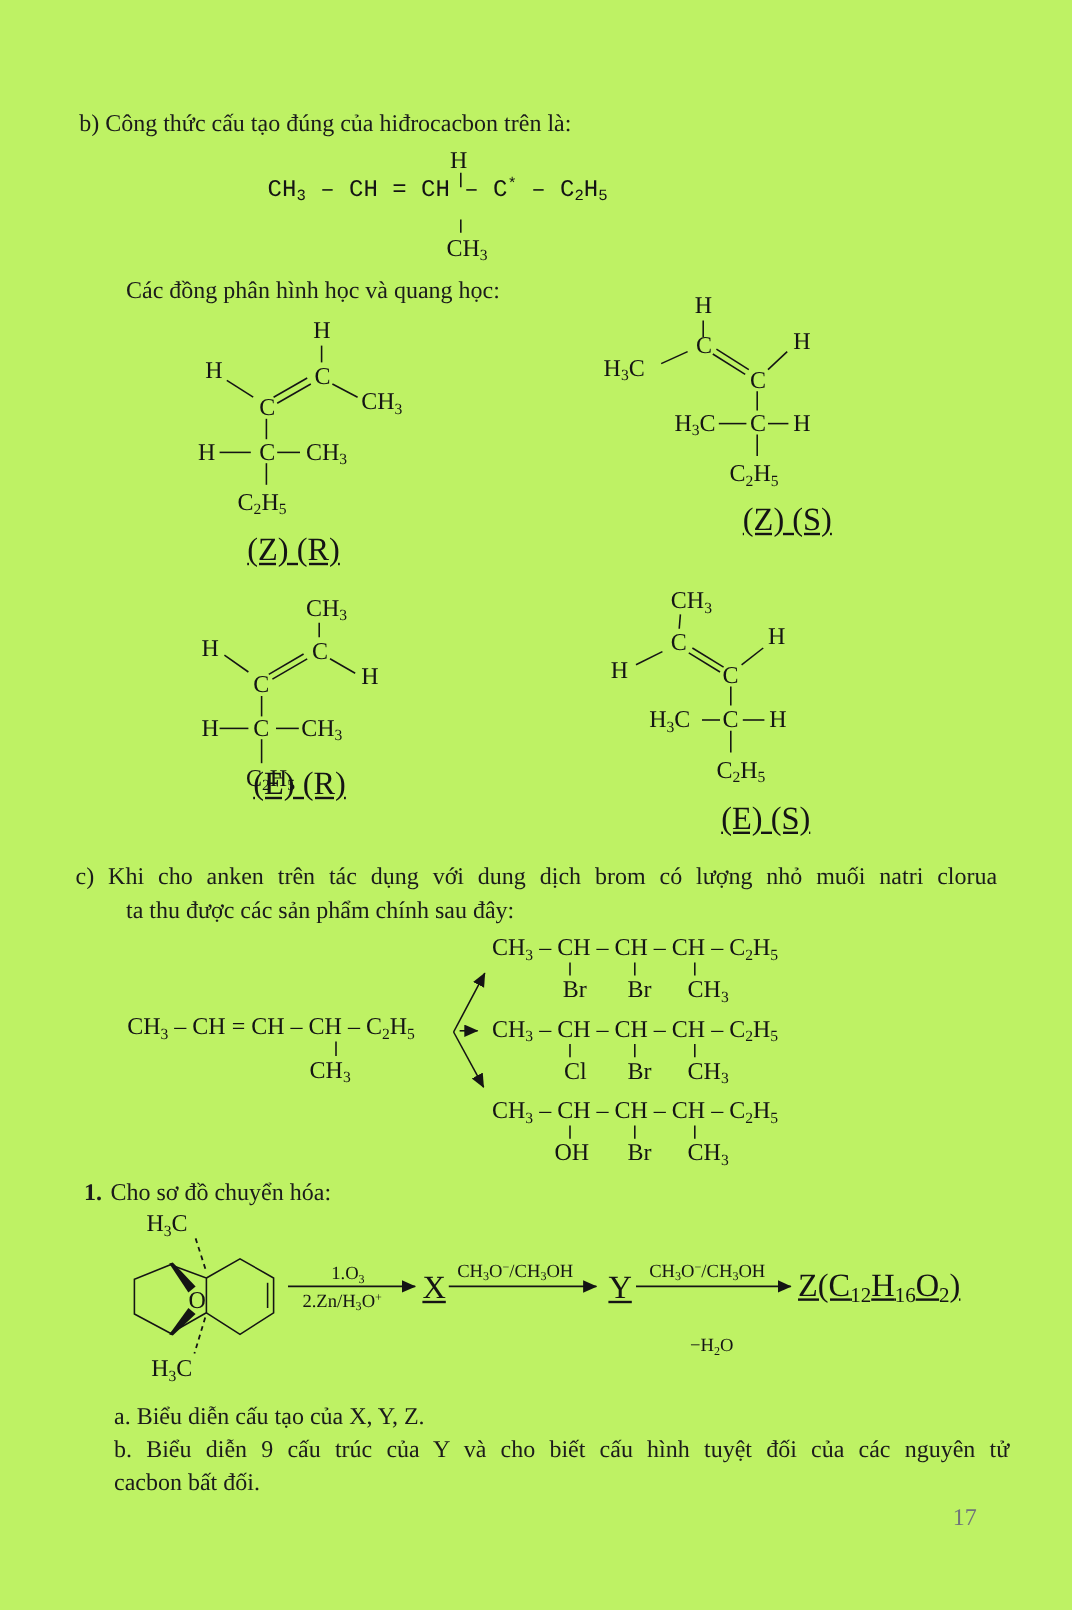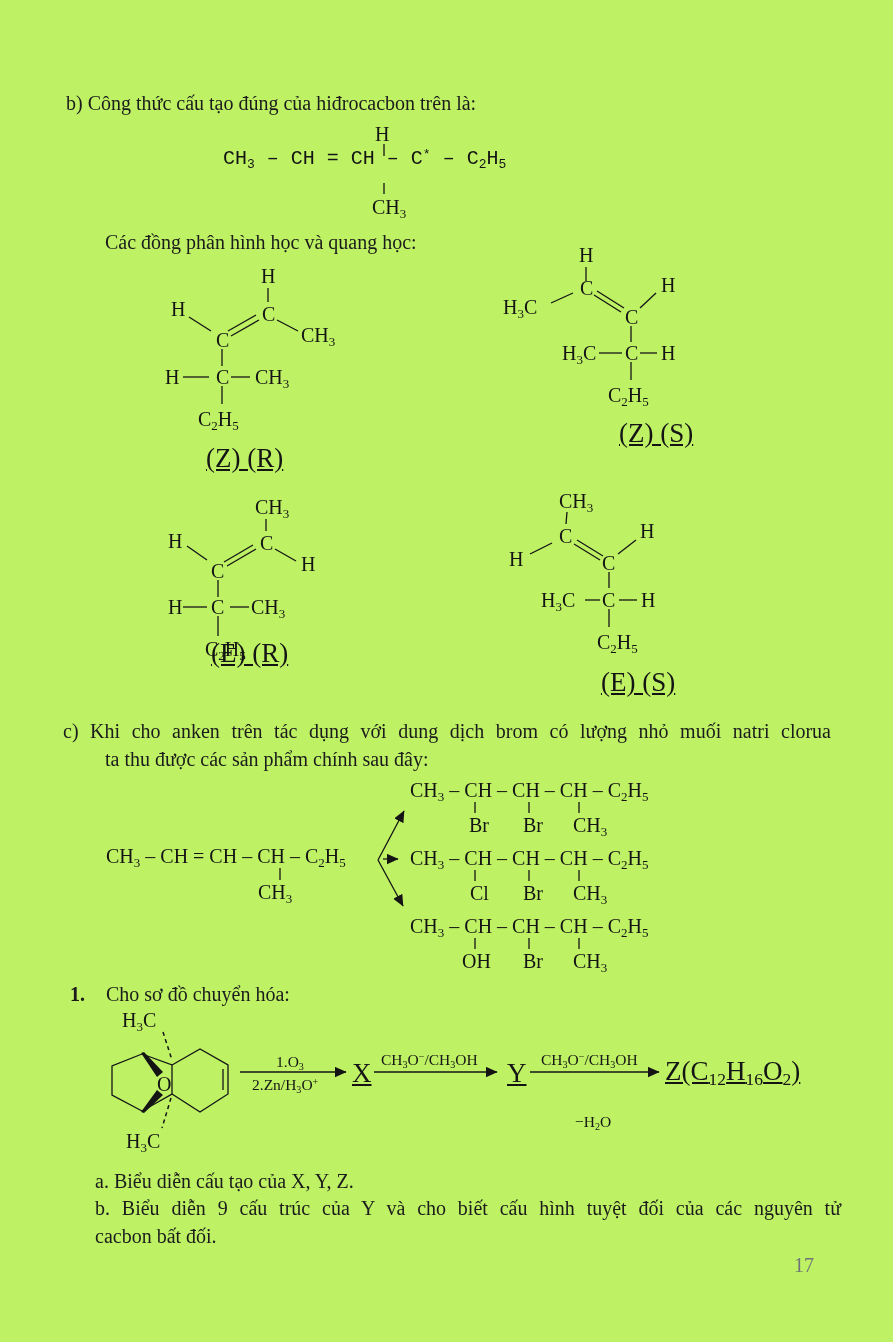--- a/index.html
+++ b/index.html
@@ -186,21 +186,21 @@
   <span class="atom" style="left:470px;top:882px;">Cl</span>
   <span class="atom" style="left:523px;top:882px;">Br</span>
   <span class="atom" style="left:573px;top:882px;">CH<sub>3</sub></span>
 
   <span class="atom" style="left:410px;top:915px;">CH<sub>3</sub> – CH – CH – CH – C<sub>2</sub>H<sub>5</sub></span>
   <span class="atom" style="left:462px;top:950px;">OH</span>
   <span class="atom" style="left:523px;top:950px;">Br</span>
   <span class="atom" style="left:573px;top:950px;">CH<sub>3</sub></span>
 
   <div class="t" style="left:70px;top:981px;">
-    <b>1.</b><span style="margin-left:21px;">Cho sơ đồ chuyển hóa:</span>
+    <b>1.</b><span style="margin-left:7px;">Cho sơ đồ chuyển hóa:</span>
   </div>
 
   <span class="atom" style="left:122px;top:1009px;">H<sub>3</sub>C</span>
   <span class="atom" style="left:126px;top:1130px;">H<sub>3</sub>C</span>
   <span class="atom" style="left:157px;top:1073px;">O</span>
 
   <span class="small" style="left:276px;top:1053px;">1.O<sub>3</sub></span>
   <span class="small" style="left:252px;top:1076px;">2.Zn/H<sub>3</sub>O<sup>+</sup></span>
   <span class="atom big" style="left:352px;top:1059px;">X</span>
   <span class="small" style="left:381px;top:1051px;">CH<sub>3</sub>O<sup>−</sup>/CH<sub>3</sub>OH</span>

